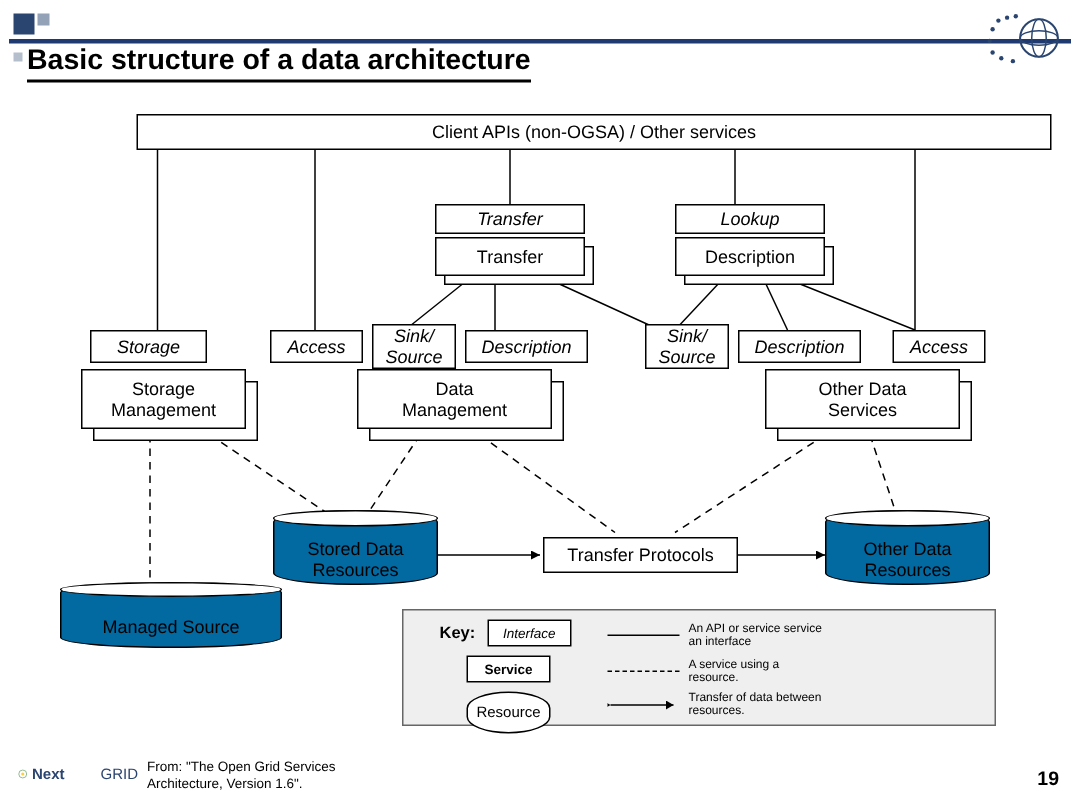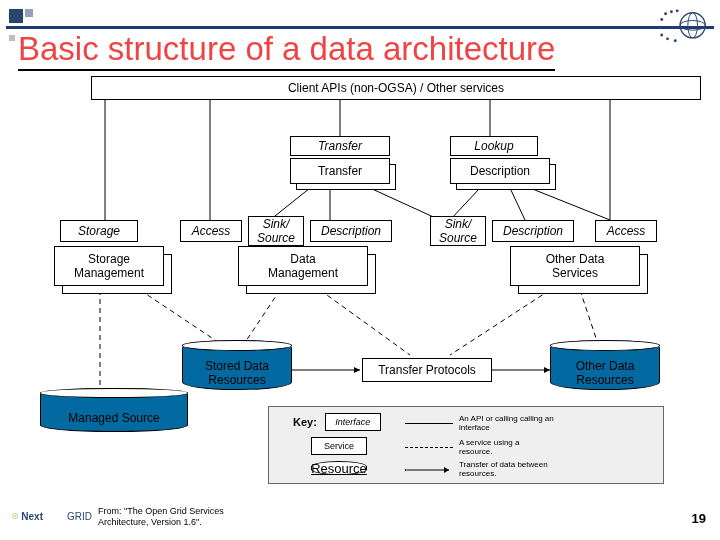--- a/index.html
+++ b/index.html
@@ -25,23 +25,23 @@
   .sq2 { width: 8px; height: 8px; opacity: .5; vertical-align: top; }
   .sq3 { width: 6px; height: 6px; opacity: .35; }
   .top-line {
     position: absolute;
     top: 26px; left: 6px; height: 3px; width: 708px;
     background: #1f3a70;
   }
   .title {
     position: absolute;
     top: 30px; left: 18px;
-    font-size: 33px;
-    font-weight: normal;
-    color: #ef4444;
+    font-size: 19px;
+    font-weight: bold;
+    color: #000000;
     border-bottom: 2px solid #000;
     padding-bottom: 1px;
   }
   .globe {
     position: absolute;
     top: 6px; right: 8px;
     width: 58px; height: 40px;
     color: #2a4570;
   }
   .diagram {
@@ -198,21 +198,21 @@
     <line x1="170" y1="340" x2="70" y2="340" stroke="#000" marker-end="url(#ah)"></line>
     <line x1="280" y1="300" x2="350" y2="300" stroke="#000" marker-end="url(#ah)" marker-start="url(#ah)"></line>
     <line x1="480" y1="300" x2="540" y2="300" stroke="#000" marker-end="url(#ah)" marker-start="url(#ah)"></line>
 
   </svg>
 
   <div class="rect" style="left:40px; top:6px; width:610px; height:24px;margin-left:41px;">Client APIs (non-OGSA) / Other services</div>
 
   <div class="rect italic" style="left:280px; top:66px; width:100px; height:20px;">Transfer</div>
 
-  <div class="rect italic" style="left:440px; top:66px; width:88px; height:20px;">Lookup</div>
+  <div class="rect italic" style="left:440px; top:66px; width:100px; height:20px;">Lookup</div>
 
   <div class="shadow-box" style="left:286px; top:94px; width:100px; height:26px;"></div>
   <div class="rect" style="left:280px; top:88px; width:100px; height:26px;">Transfer</div>
 
   <div class="shadow-box" style="left:446px; top:94px; width:100px; height:26px;"></div>
   <div class="rect" style="left:440px; top:88px; width:100px; height:26px;">Description</div>
 
   <div class="rect italic" style="left:50px;  top:150px; width:78px; height:22px;">Storage</div>
   <div class="rect italic" style="left:170px; top:150px; width:62px; height:22px;">Access</div>
   <div class="rect italic" style="left:238px; top:146px; width:56px; height:30px; white-space:pre-line;">Sink/
@@ -241,28 +241,28 @@
   <div class="cylinder" style="left:540px; top:270px; width:110px; height:50px; white-space:pre-line;">Other Data
 Resources</div>
   <div class="cylinder" style="left:30px; top:318px; width:148px; height:44px;">Managed Source</div>
 
   <div class="legend-box" style="left:258px; top:336px; width:396px; height:78px;">
     <div class="legend-cell" style="left:4px; top:6px;padding-left:20px;">
       <span style="font-weight:bold; font-size:11px; margin-right:4px;">Key:</span>
       <span class="legend-swatch">Interface</span>
     </div>
     <div class="legend-cell" style="left:38px; top:30px;">
-      <span class="legend-swatch" style="font-style:normal;">Service</span>
+      <span class="legend-swatch" style="font-style:normal;font-weight:bold;">Service</span>
     </div>
     <div class="legend-cell" style="left:38px; top:54px;">
-      <span style="width:56px; height:14px; border:1px solid #000; border-radius:50%/40%; background:#fff; font-size:13px; display:flex;align-items:center;justify-content:center; margin:0 4px;text-decoration:underline;">Resource</span>
+      <span style="width:56px; height:28px; border:1px solid #000; border-radius:50%/40%; background:#fff; font-size:10px; display:flex;align-items:center;justify-content:center; margin:0 4px;">Resource</span>
     </div>
     <div class="legend-cell" style="left:130px; top:8px;">
       <span class="legend-line"></span>
-      <span class="legend-desc">An API or calling calling an interface</span>
+      <span class="legend-desc">An API or service service an interface</span>
     </div>
     <div class="legend-cell" style="left:130px; top:54px;">
       <span class="legend-arrow">
         <svg width="48" height="10">
             <defs>
               <marker id="la" markerWidth="6" markerHeight="6" refX="5" refY="3" orient="auto">
                 <path d="M0,0 L5,3 L0,6 Z" fill="#000"></path>
               </marker>
             </defs>
             <line x1="2" y1="5" x2="44" y2="5" stroke="#000" marker-end="url(#la)" marker-start="url(#la)"></line>

